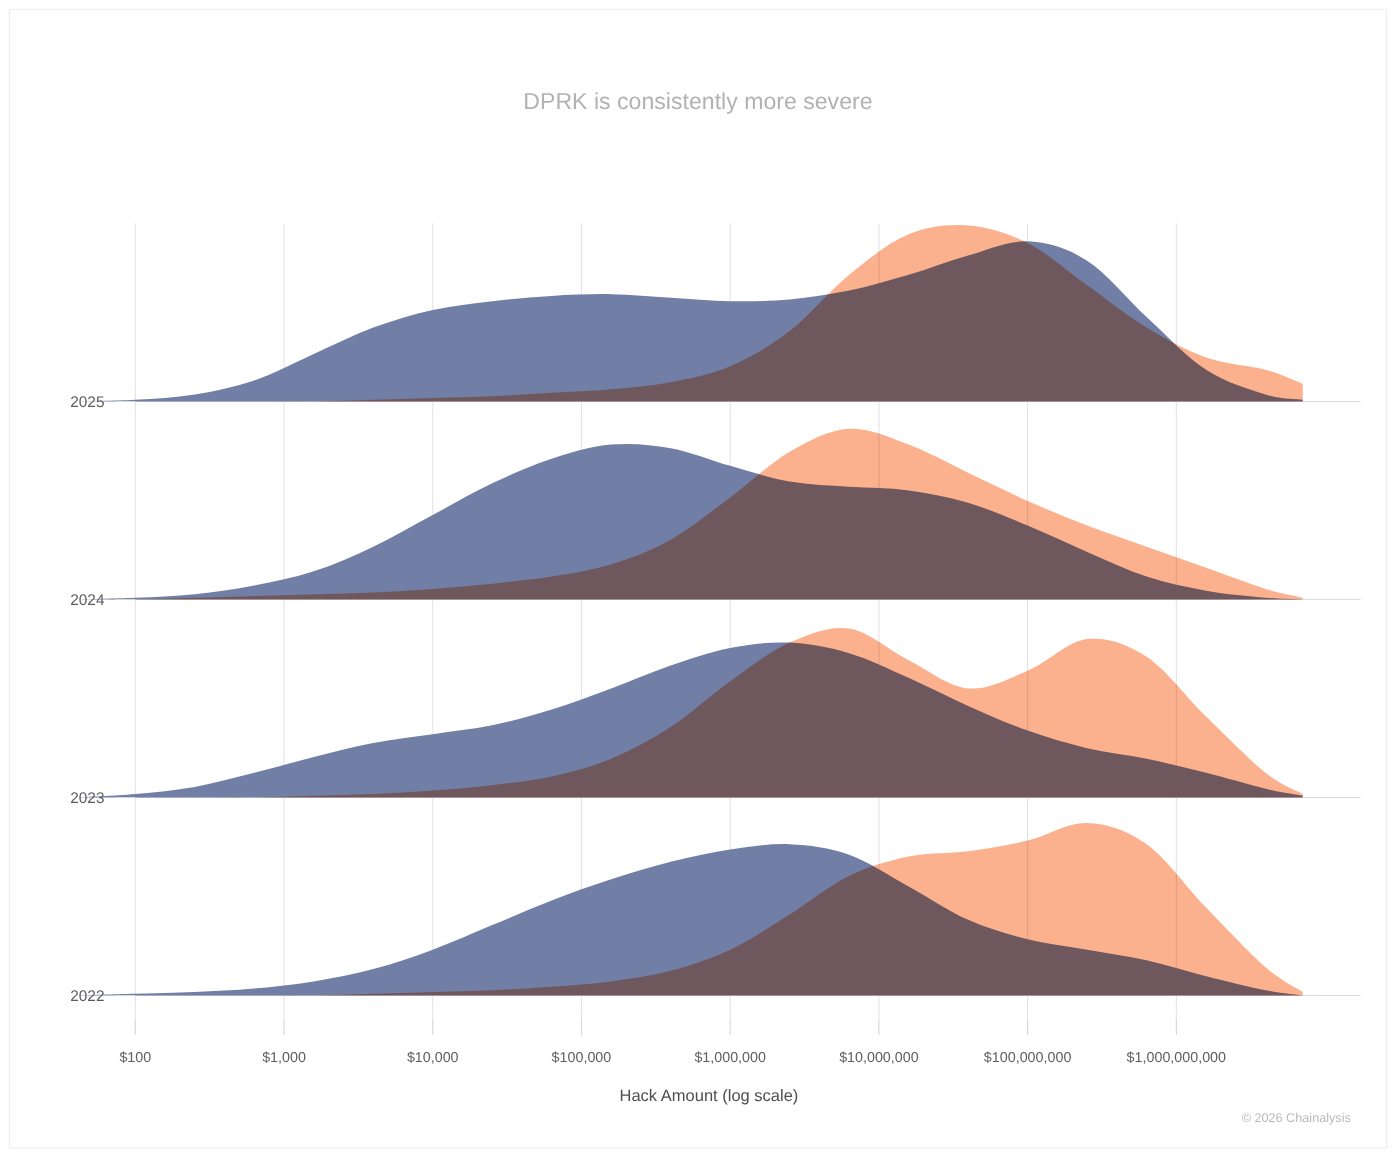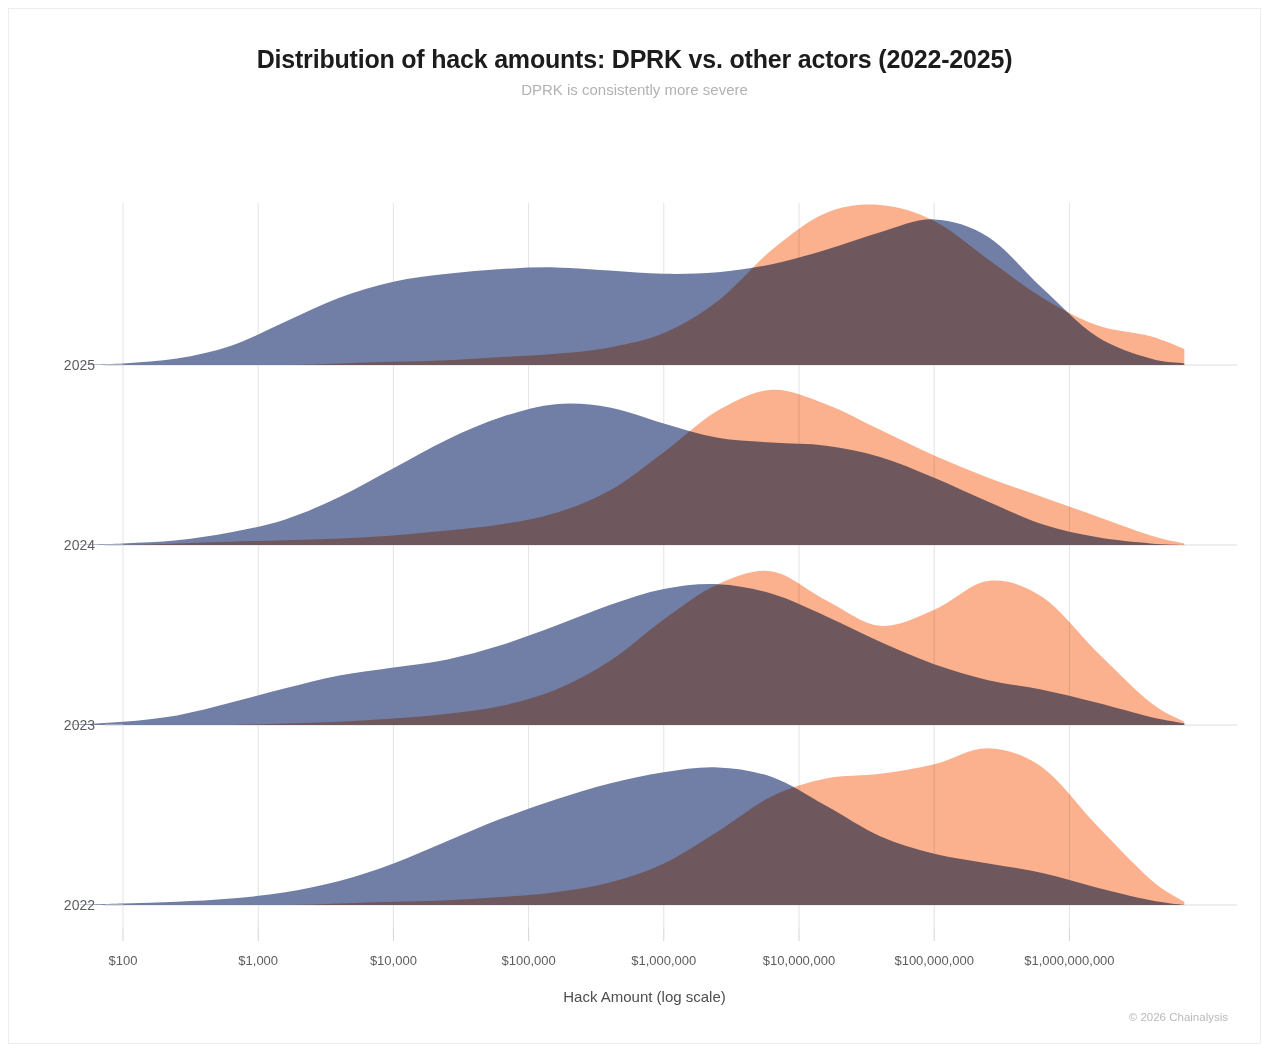--- a/index.html
+++ b/index.html
@@ -40,21 +40,21 @@
     font-weight: bold;
     color: #1c1c1c;
     letter-spacing: -0.2px;
   }
   .subtitle {
     position: absolute;
     left: 0;
     top: 72px;
     width: 100%;
     text-align: center;
-    font-size: 15px;
+    font-size: 21px;
     font-weight: normal;
     color: #b2b2b2;
   }
 
   
   .legend {
     position: absolute;
     left: 0;
     top: 141px;
     width: 100%;
@@ -123,21 +123,20 @@
     font-size: 11.5px;
     color: #b9b9b9;
   }
 </style>
 </head>
 <body>
 
 <div id="page">
   <div class="card">
 
-    <div class="title">Distribution of hack amounts: DPRK vs. other actors (2022-2025)</div>
 
     <div class="subtitle">DPRK is consistently more severe</div>
 
 
     <div class="plot">
       <svg id="chart-svg" width="1271" height="1054" viewBox="0 0 1271 1054">
           <g>
             <line x1="114" y1="194" x2="114" y2="918" stroke="#e3e3e3" stroke-width="1"></line>
             <line x1="249.2" y1="194" x2="249.2" y2="918" stroke="#e3e3e3" stroke-width="1"></line>
             <line x1="384.4" y1="194" x2="384.4" y2="918" stroke="#e3e3e3" stroke-width="1"></line>

